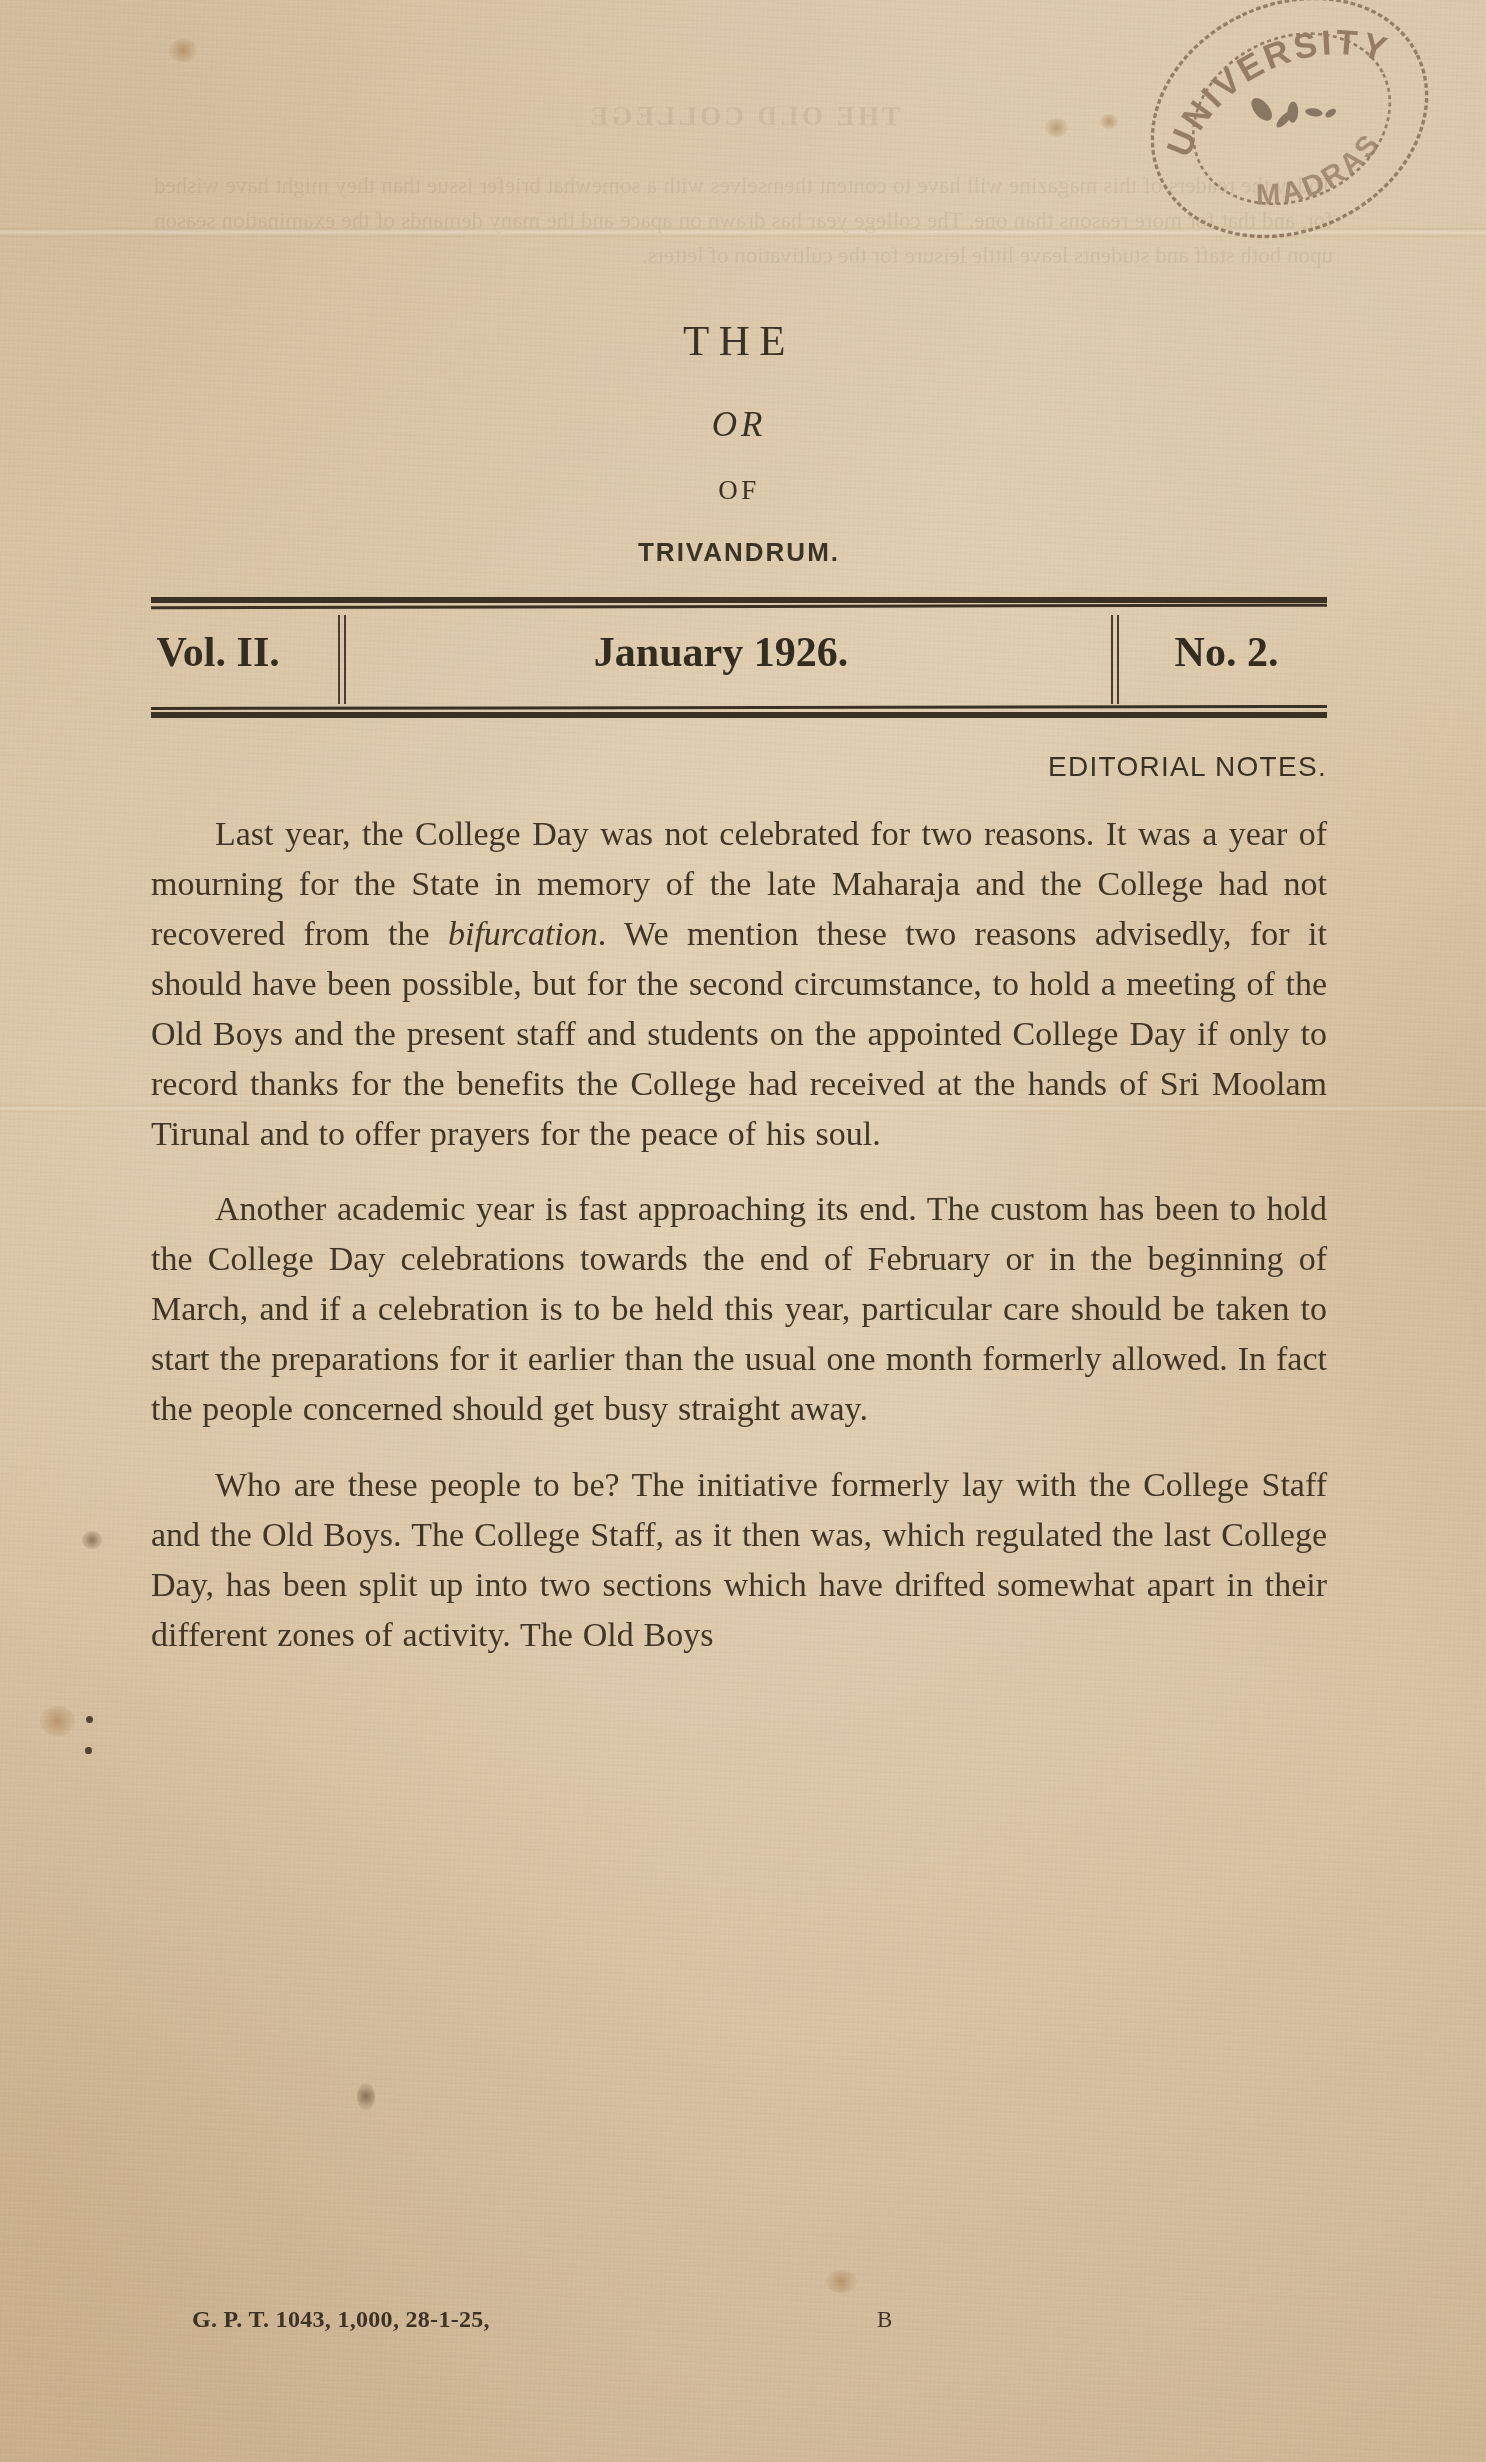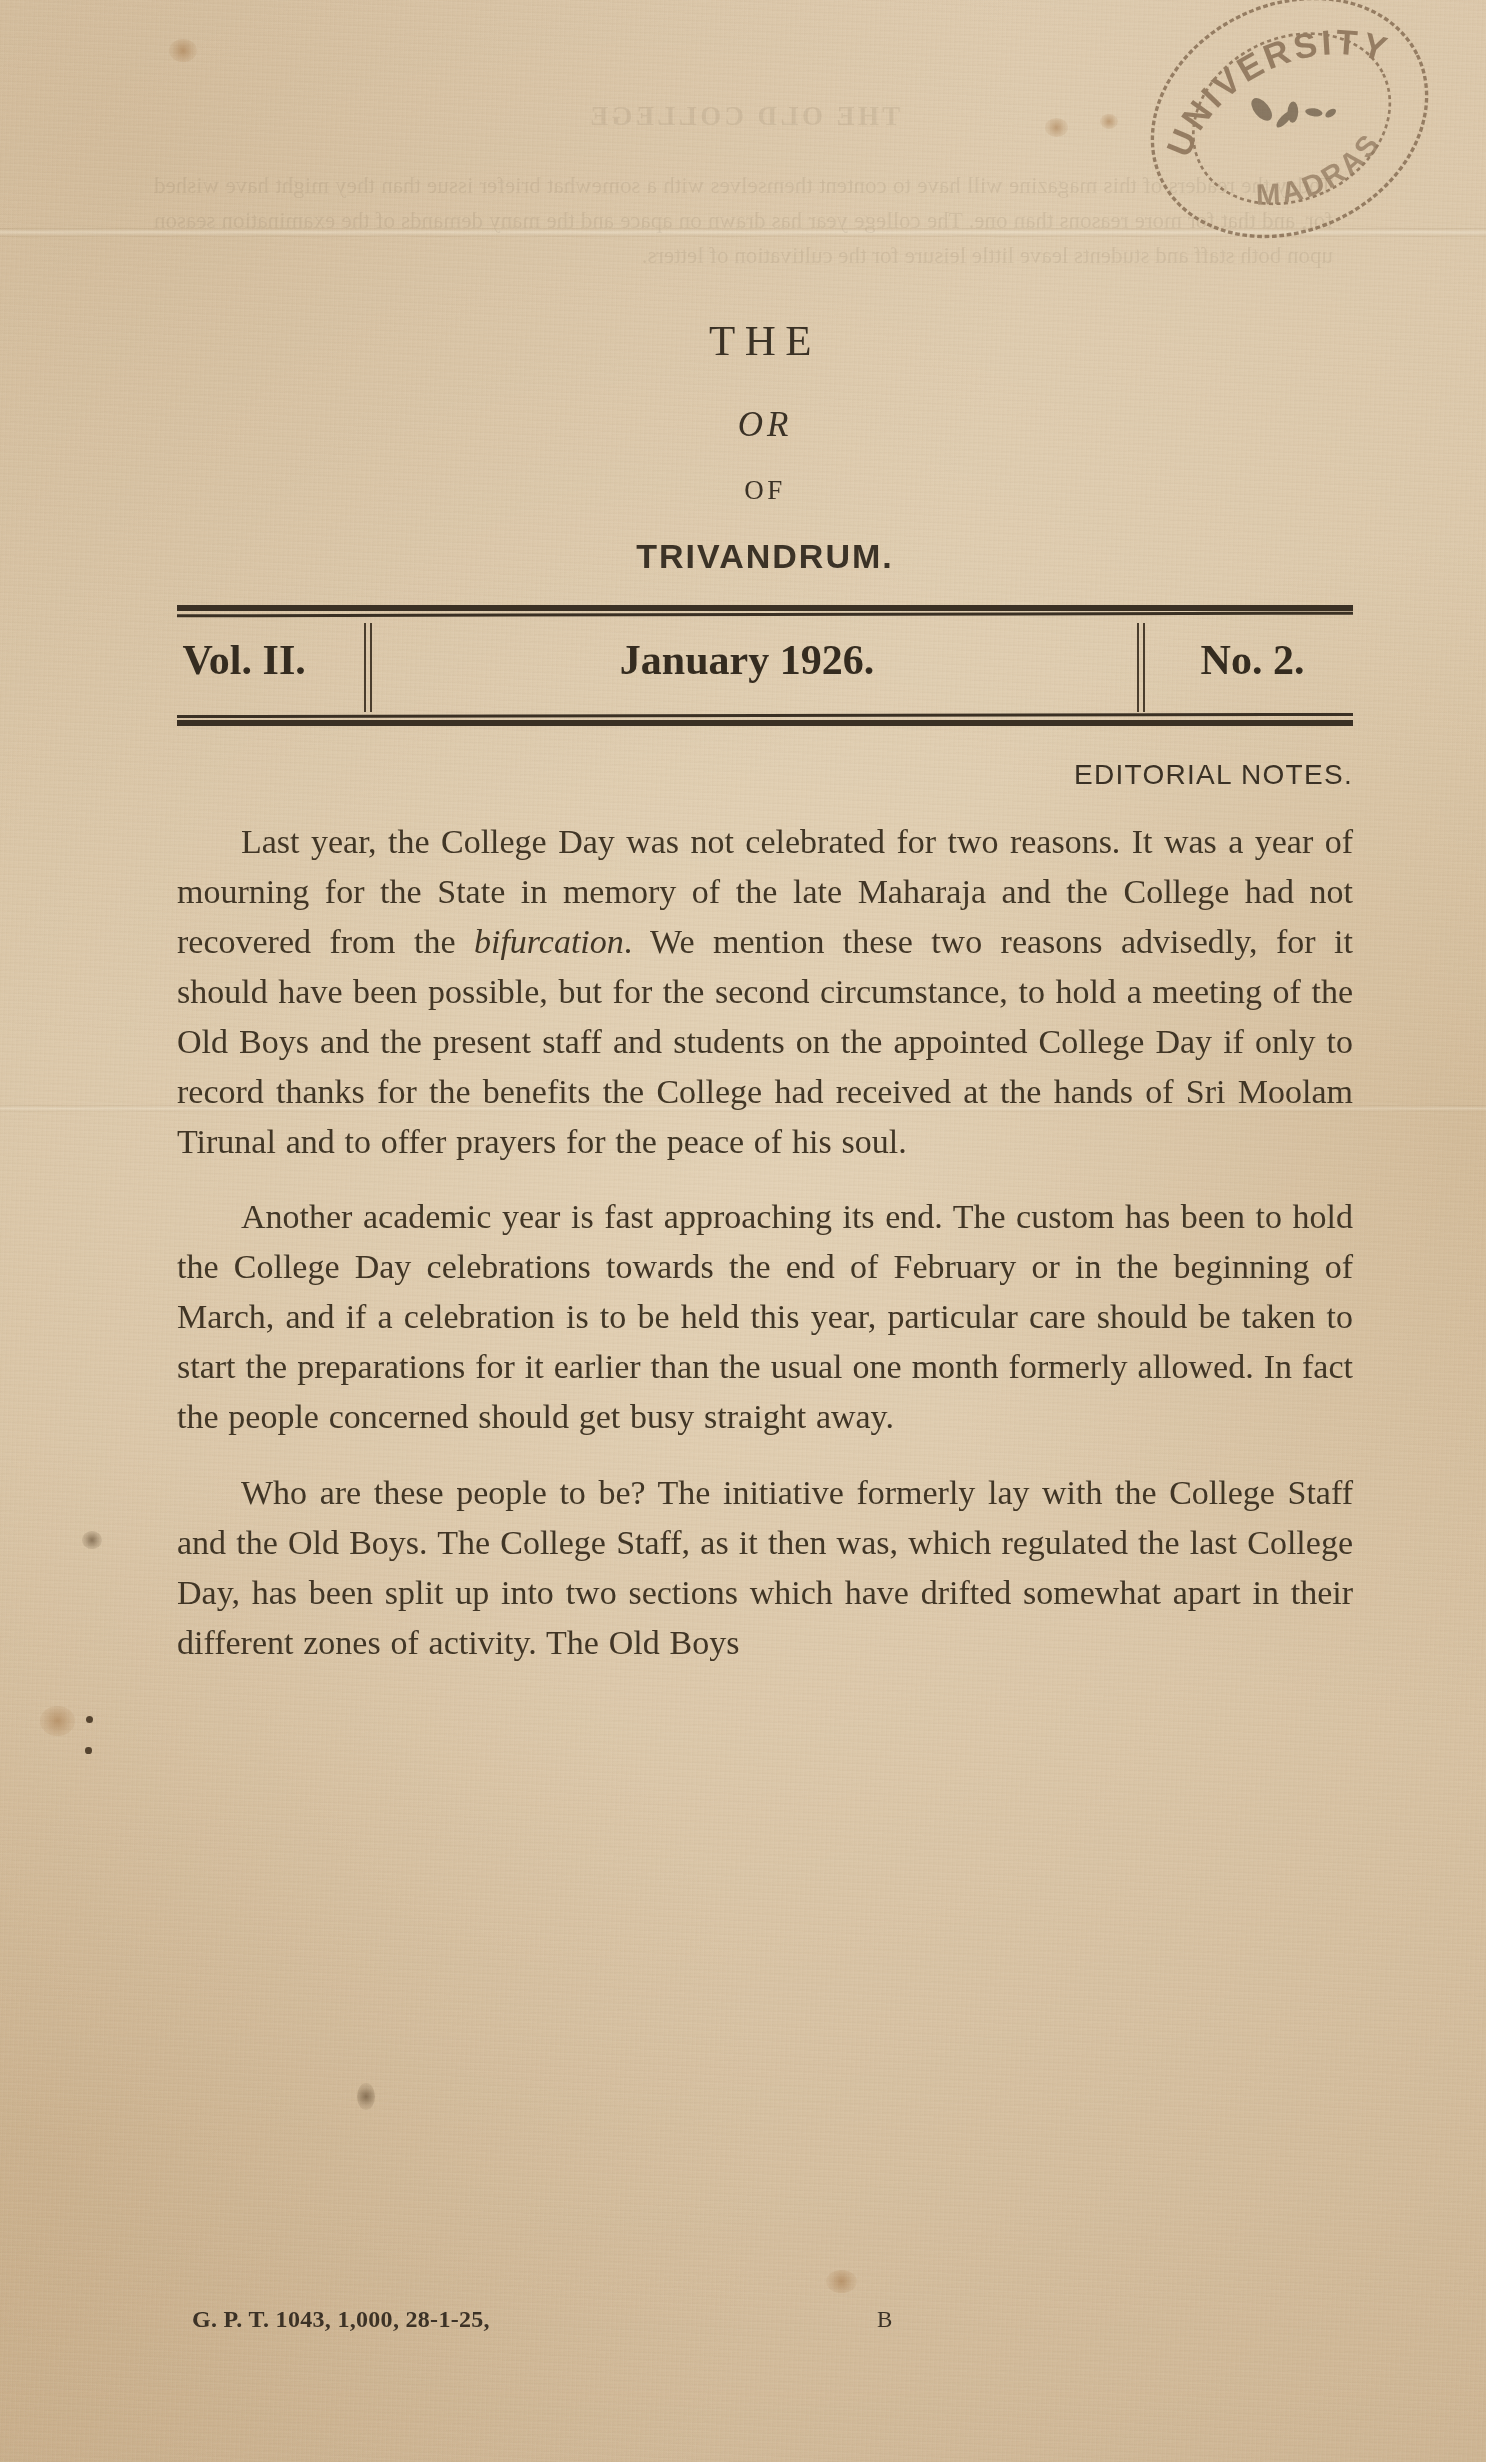--- a/index.html
+++ b/index.html
@@ -93,21 +93,21 @@
   #showthrough .st-title { font-size: 27px; letter-spacing: 3.4px; font-weight: bold; }
   #showthrough .st-body  {
     font-size: 23px; line-height: 35px;
     text-align: justify;
     margin: 36px 154px 0 154px;
   }
 
   
   #content {
     position: absolute;
-    left: 177px;
+    left: 151px;
     top: 0;
     width: 1176px;
     color: #3b3226;
   }
 
   .masthead { text-align: center; }
 
   .m-the {
     font-size: 43px;
     letter-spacing: 9.4px;
@@ -143,21 +143,21 @@
   .m-inst {
     font-size: 39px;
     letter-spacing: 0.3px;
     margin-top: 29.5px;
     font-family: "Liberation Sans", sans-serif;
     font-weight: 700;
     color: #3a3125;
     white-space: nowrap;
   }
   .m-place {
-    font-size: 34px;
+    font-size: 26px;
     letter-spacing: 2px;
     margin-top: 31px;
     font-family: "Liberation Sans", sans-serif;
     font-weight: 700;
     color: #3c3327;
   }
 
   
   #issue-bar {
     position: relative;

